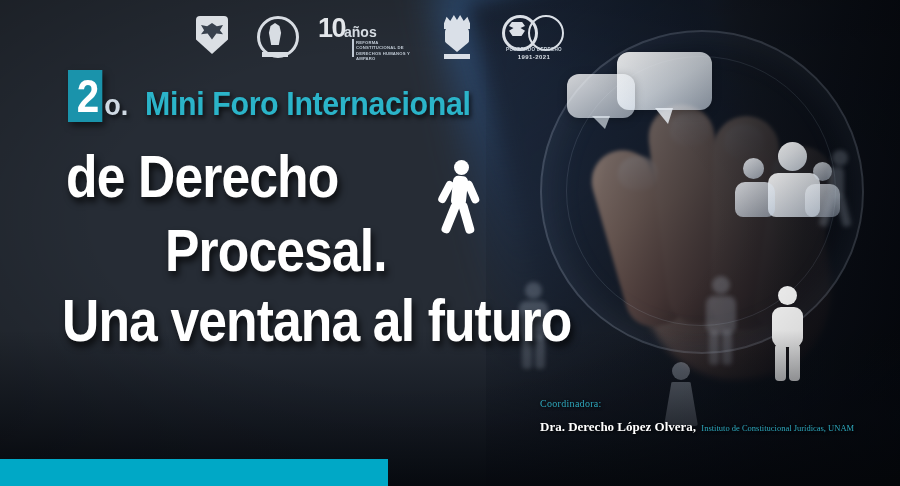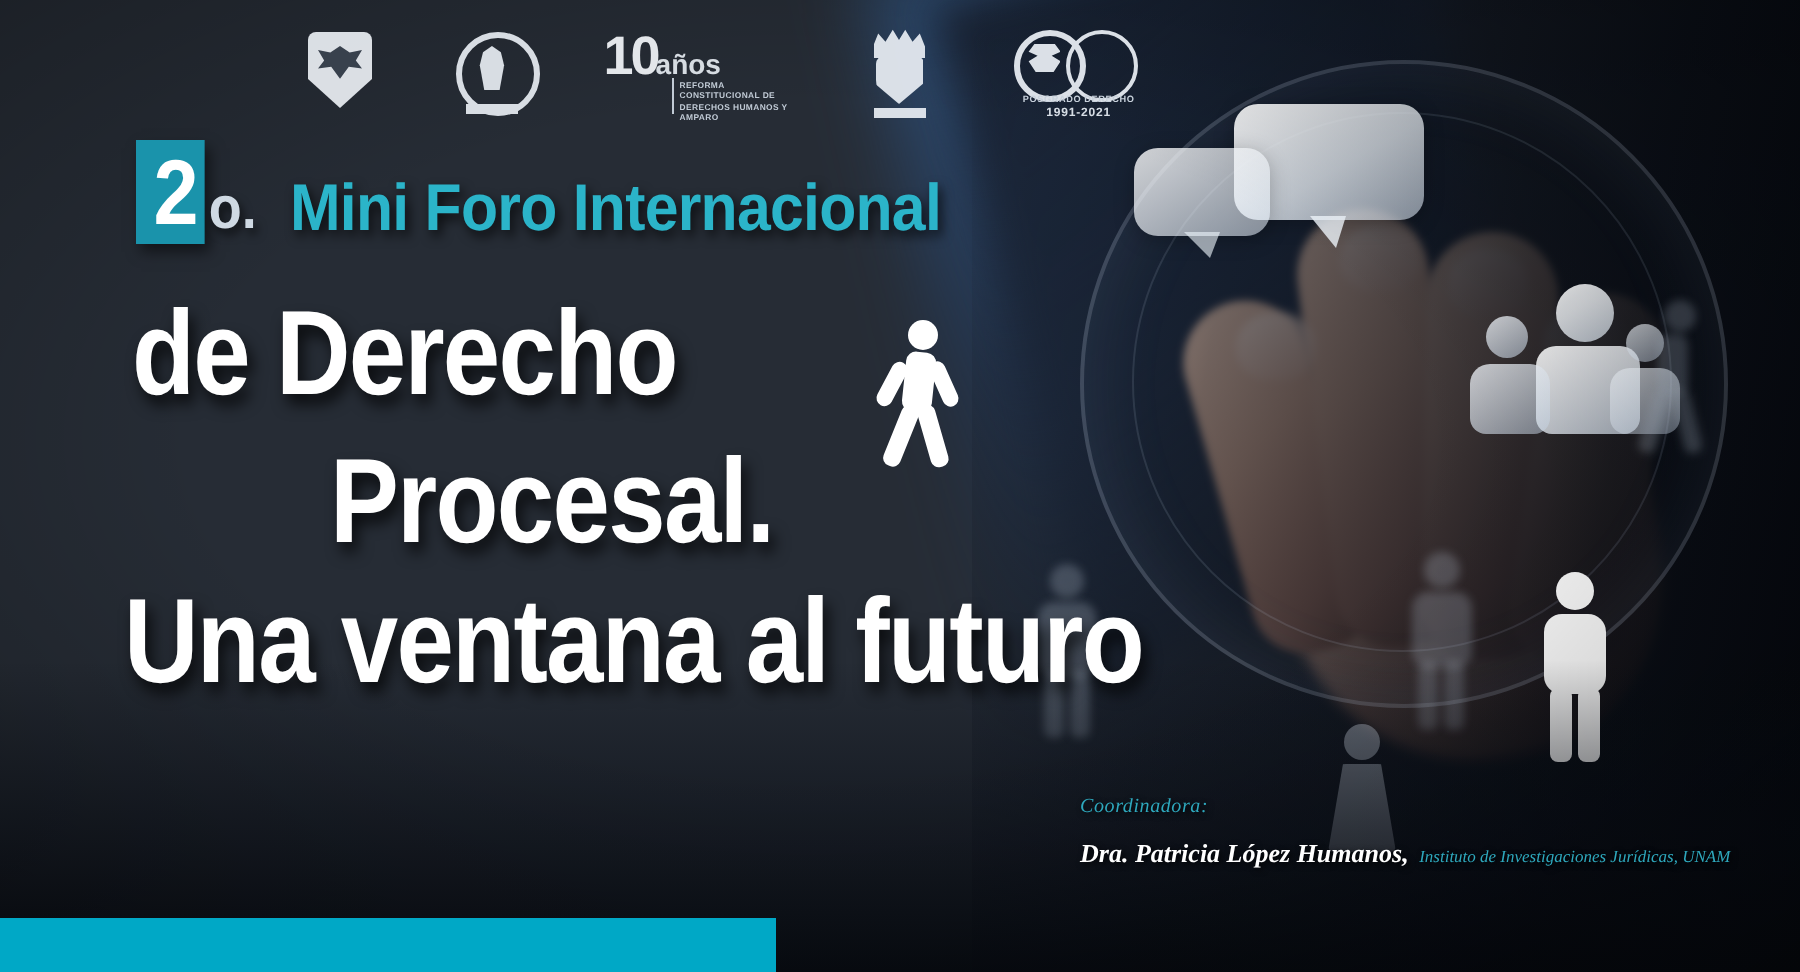--- a/index.html
+++ b/index.html
@@ -148,21 +148,21 @@
   .picto.dim .p-head, .picto.dim .p-torso { background: rgba(215,225,238,0.45); }
   .picto.dimmer .p-head, .picto.dimmer .p-torso { background: rgba(190,203,220,0.25); filter: blur(2px); }
 
   
   .logos {
     position: absolute;
     left: 150px; top: 6px;
     width: 420px; height: 62px;
     display: flex;
     align-items: center;
-    gap: 38px;
+    gap: 22px;
     justify-content: flex-end;
   }
   .logo { position: relative; opacity: 0.93; }
 
   .logo-unam { width: 40px; height: 50px; }
   .logo-unam .shield {
     position: absolute; left: 4px; top: 4px;
     width: 32px; height: 38px;
     background: #e9edf2;
     border-radius: 4px 4px 14px 14px;
@@ -339,21 +339,20 @@
     transform-origin: left center;
     text-shadow: 1px 2px 4px rgba(0,0,0,0.8);
   }
   .date-day { color: #2bb4c9; }
   .date-time { color: #ffffff; font-weight: normal; letter-spacing: 0.5px; }
 
   .coord {
     position: absolute;
     left: 540px; top: 398px;
     font-family: "Liberation Serif", serif;
-    font-style: italic;
   }
   .coord-label {
     color: #2ea8bd;
     font-size: 10px;
     letter-spacing: 0.3px;
     text-shadow: 1px 1px 3px rgba(0,0,0,0.85);
   }
   .coord-name {
     margin-top: 10px;
     font-size: 13px;
@@ -503,20 +502,20 @@
     </div>
 
     <div class="big l2">de Derecho</div>
     <div class="big l3">Procesal.</div>
     <div class="big l4">Una ventana al futuro</div>
 
 
     <div class="coord">
       <div class="coord-label">Coordinadora:</div>
       <div class="coord-name">
-        <span>Dra. Patricia López Humanos,</span>
-        <span class="coord-affil">Instituto de Investigaciones Jurídicas, UNAM</span>
+        <span>Dra. Derecho López Olvera,</span>
+        <span class="coord-affil">Instituto de Constitucional Jurídicas, UNAM</span>
       </div>
     </div>
   </div>
 
   <div class="bottom-bar"></div>
 </div>
 
 </body></html>

